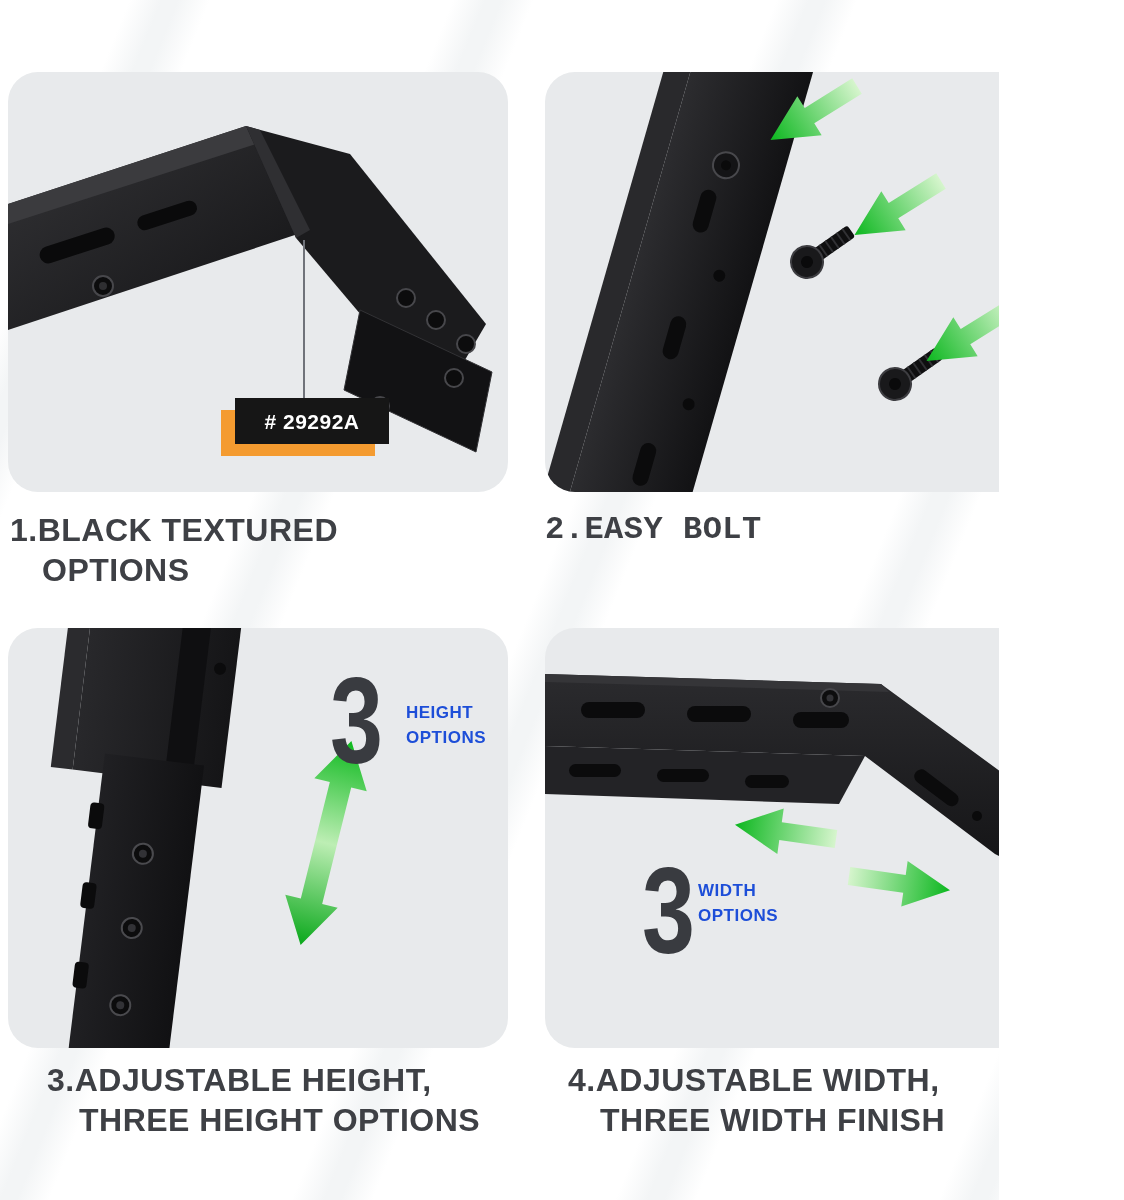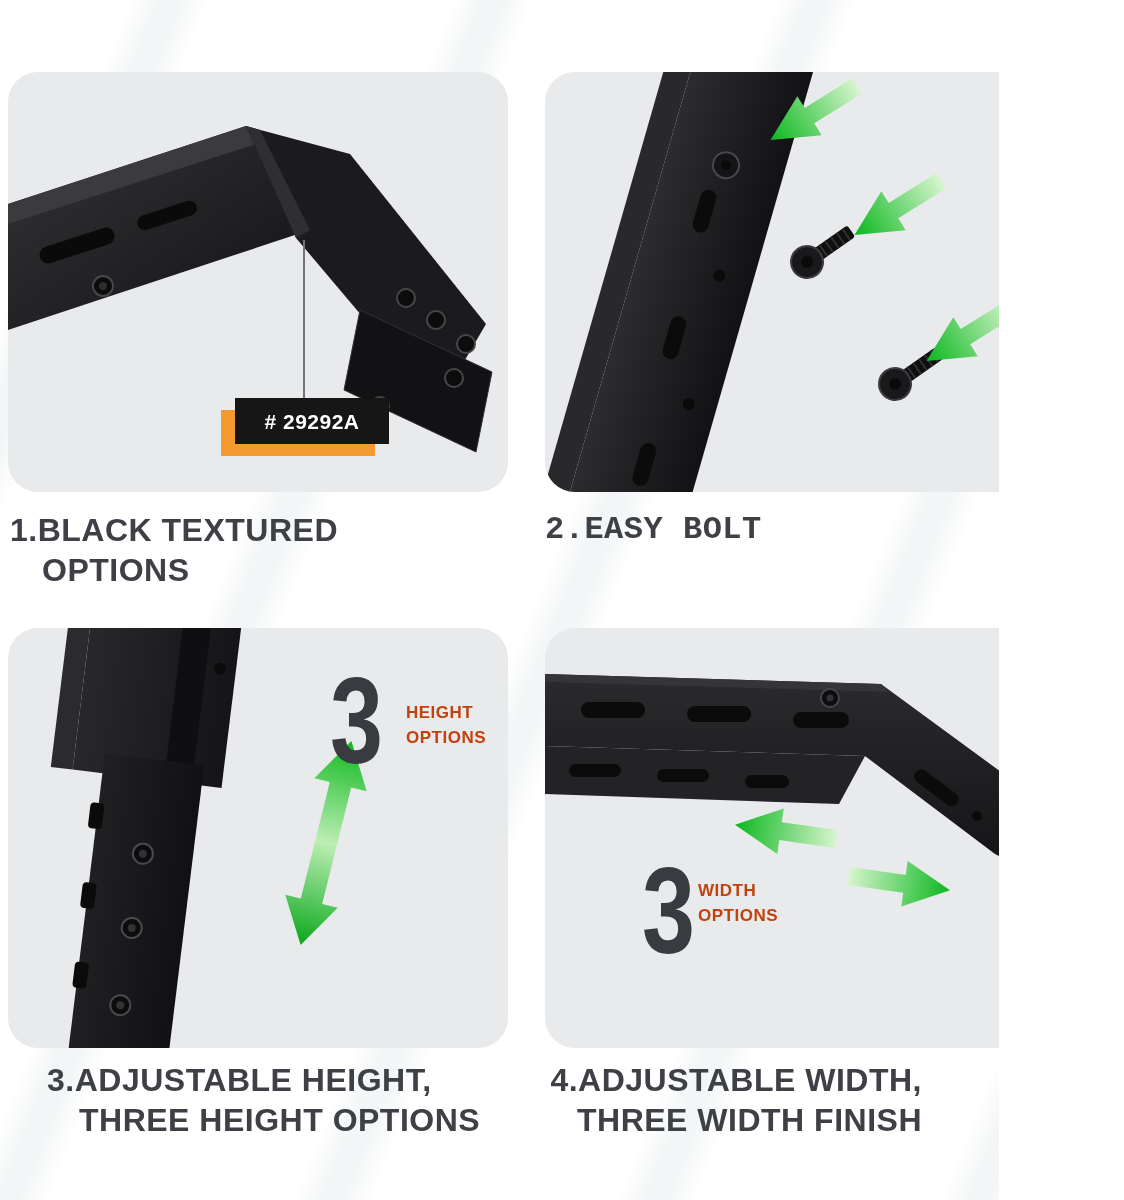--- a/index.html
+++ b/index.html
@@ -22,28 +22,28 @@
   #panel-4{left:545px;top:628px;width:497px;}
   svg.art{position:absolute;left:0;top:0;width:100%;height:100%;display:block;}
   .caption{
     position:absolute;font-size:32px;font-weight:700;color:#3e4045;
     line-height:40px;letter-spacing:0.5px;white-space:nowrap;
   }
   .caption .indent{padding-left:32px;}
   #caption-1{left:10px;top:510px;}
   #caption-2{left:545px;top:510px;font-family:Liberation Mono, monospace;}
   #caption-3{left:10px;top:1060px;margin-left:37px;}
-  #caption-4{left:545px;top:1060px;text-align:right;}
+  #caption-4{left:568px;top:1060px;}
   .opt-num{
     position:absolute;font-weight:800;color:#393b40;line-height:1;
     font-size:122px;letter-spacing:-2px;
   }
   .opt-num span{display:inline-block;transform:scaleX(0.78);transform-origin:left top;}
   .opt-label{
-    position:absolute;font-weight:700;color:#c2410c;font-size:17px;
+    position:absolute;font-weight:700;color:#1d4ed8;font-size:17px;
     line-height:25px;letter-spacing:0.5px;white-space:nowrap;
   }
   #p3-num{left:322px;top:32px;}
   #p3-label{left:398px;top:72px;}
   #p4-num{left:97px;top:222px;}
   #p4-label{left:153px;top:250px;}
 </style>
 </head>
 <body>
 

